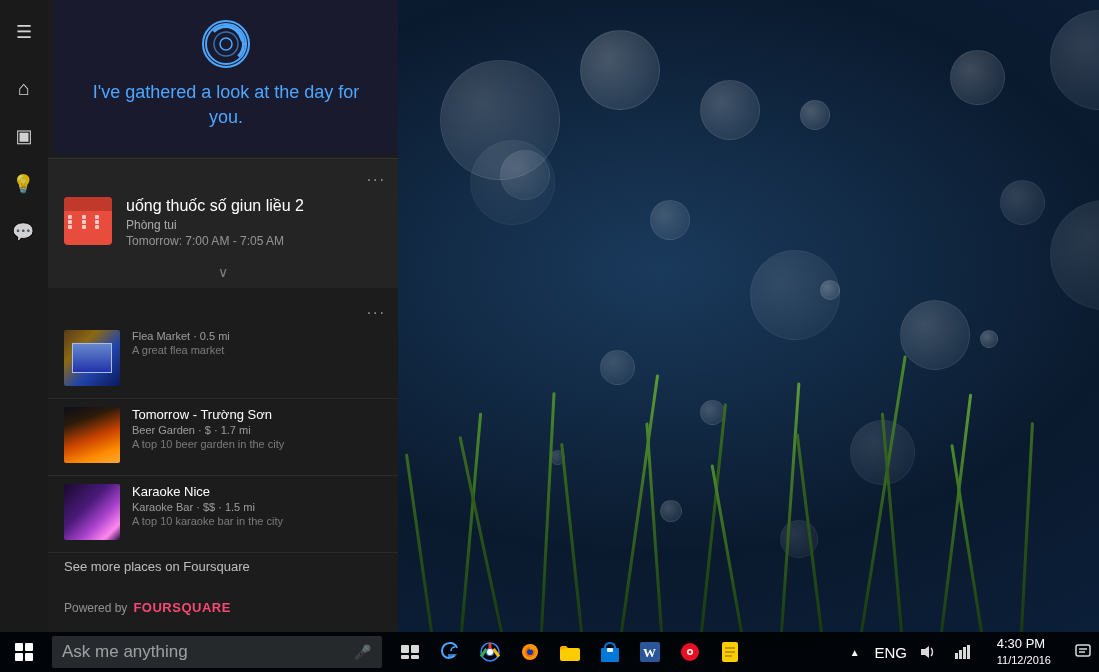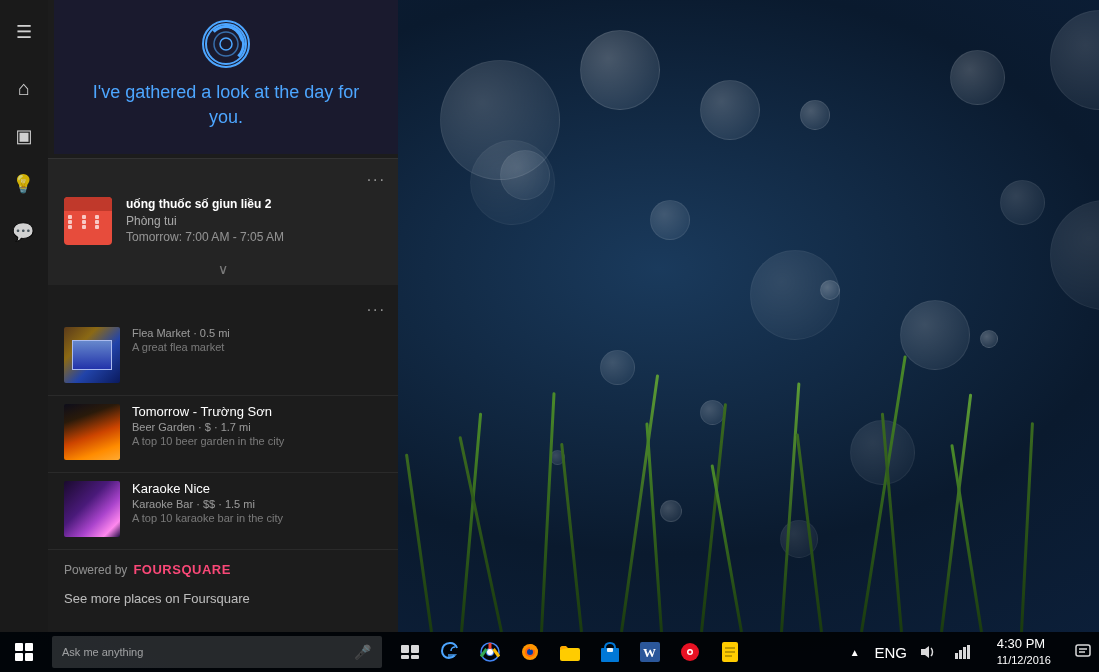--- a/index.html
+++ b/index.html
@@ -256,22 +256,22 @@
       background: rgba(255,255,255,0.7);
       border-radius: 1px;
     }
 
     .calendar-text {
       flex: 1;
     }
 
     .calendar-title {
       color: white;
-      font-size: 12px;
-      font-weight: 700;
+      font-size: 16px;
+      font-weight: 400;
       margin-bottom: 3px;
     }
 
     .calendar-subtitle {
       color: rgba(255,255,255,0.6);
       font-size: 12px;
       margin-bottom: 2px;
     }
 
     .calendar-time {
@@ -634,42 +634,42 @@
       <div class="place-thumb place-thumb-3">
         <div style="width:100%;height:100%;background:linear-gradient(135deg,#1a0a2e 0%,#4a1a7a 40%,#aa44cc 65%,#ff88ee 85%,#220a44 100%);"></div>
       </div>
       <div class="place-info">
         <div class="place-name">Karaoke Nice</div>
         <div class="place-meta">Karaoke Bar · $$ · 1.5 mi</div>
         <div class="place-desc">A top 10 karaoke bar in the city</div>
       </div>
     </div>
 
+    <div id="see-more-places">See more places on Foursquare</div>
+
     <div id="foursquare-attribution">
       <span class="powered-by-text">Powered by</span>
       <span class="foursquare-logo">FOURSQUARE</span>
     </div>
-
-    <div id="see-more-places">See more places on Foursquare</div>
   </div>
 </div>
 
 <div id="taskbar">
 
   <div id="start-button">
     <div class="win-logo">
       <div></div>
         <div></div>
         <div></div>
         <div></div>
     </div>
   </div>
 
   <div id="search-bar">
-    <span style="color:rgba(255,255,255,0.55);font-size:11px;">Ask me anything</span>
+    <span style="color:rgba(255,255,255,0.55);font-size:17px;">Ask me anything</span>
     <span class="mic-icon">🎤</span>
   </div>
 
   <div class="taskbar-icons">
 
     <div class="taskbar-icon">
       <svg width="18" height="14" viewBox="0 0 18 14" fill="white" opacity="0.85">
         <rect x="0" y="0" width="8" height="8" rx="1"></rect>
         <rect x="10" y="0" width="8" height="8" rx="1"></rect>
         <rect x="0" y="10" width="8" height="4" rx="1"></rect>

